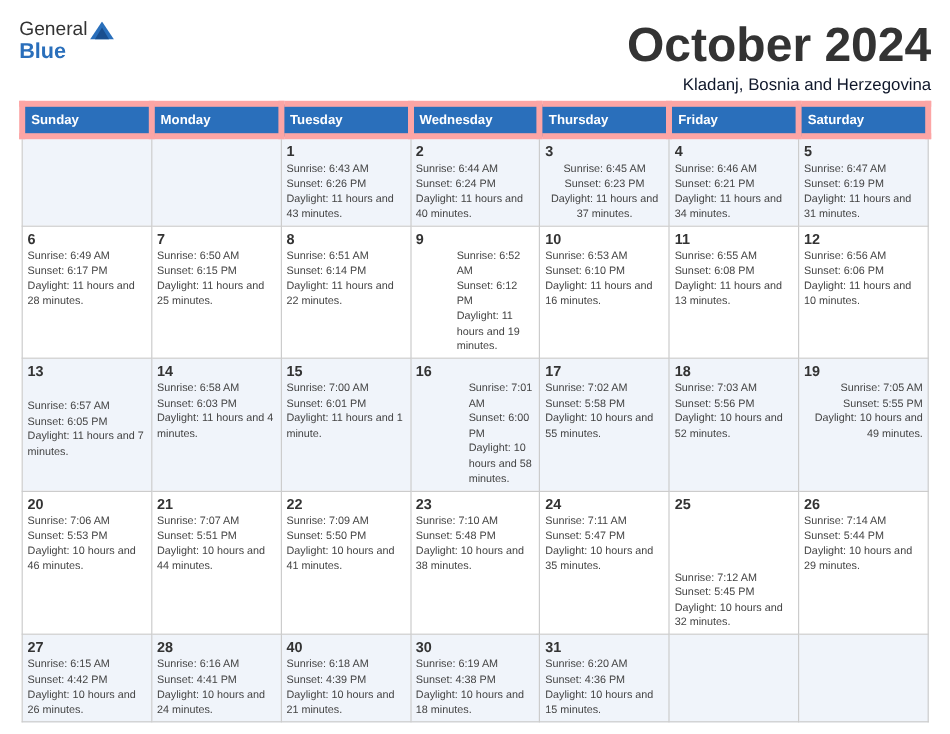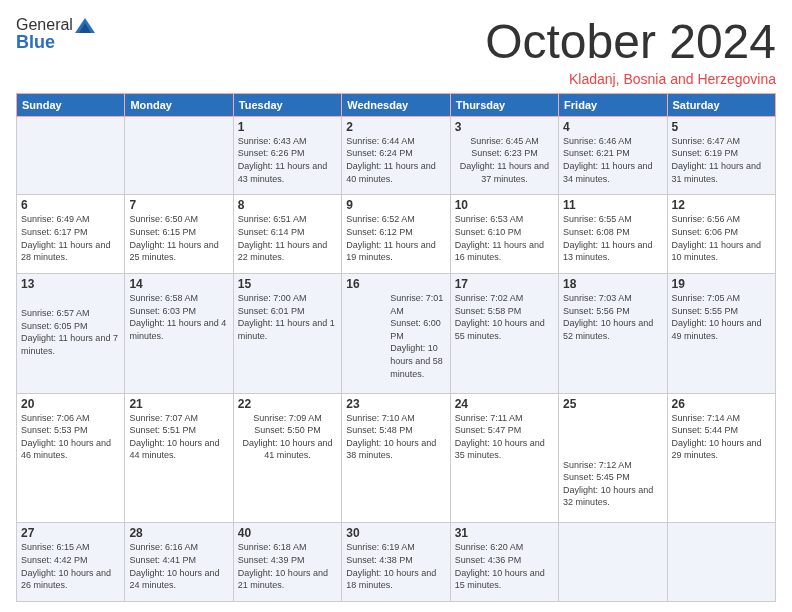--- a/index.html
+++ b/index.html
@@ -27,44 +27,44 @@
       display: flex;
       flex-direction: column;
       align-items: flex-start;
     }
     .logo-general { color: #333; }
     .logo-blue { color: #2a6fbb; }
     .title-area {
       text-align: right;
     }
     .month-title {
-      font-size: 48px;
-      font-weight: normal;
+      font-size: 40px;
+      font-weight: bold;
       color: #333;
       line-height: 1.1;
     }
     .location {
       font-size: 14px;
-      color: #ef4444;
+      color: #0f172a;
       margin-top: 2px;
     }
     .calendar {
       flex: 1;
       border-collapse: collapse;
       width: 100%;
       font-size: 9.5px;
     }
     .calendar th {
       background: #2a6fbb;
       color: #fff;
       text-align: left;
       padding: 5px 5px;
       font-size: 11px;
       font-weight: bold;
-      border: 1px solid #fca5a5;
+      border: 5px solid #fca5a5;
     }
     .calendar td {
       border: 1px solid #ccc;
       vertical-align: top;
       padding: 3px 4px;
       width: 14.28%;
       background: #fff;
     }
     .day-number {
       font-size: 12px;
@@ -168,21 +168,21 @@
 Daylight: 11 hours and 25 minutes.</div>
           </td>
           <td>
             <span class="day-number">8</span>
             <div class="day-info" style="white-space: pre-line;">Sunrise: 6:51 AM
 Sunset: 6:14 PM
 Daylight: 11 hours and 22 minutes.</div>
           </td>
           <td>
             <span class="day-number">9</span>
-            <div class="day-info" style="white-space: pre-line;">Sunrise: 6:52 AM
+            <div class="day-info" style="white-space: pre-line; margin-left: 34px;">Sunrise: 6:52 AM
 Sunset: 6:12 PM
 Daylight: 11 hours and 19 minutes.</div>
           </td>
           <td>
             <span class="day-number">10</span>
             <div class="day-info" style="white-space: pre-line;">Sunrise: 6:53 AM
 Sunset: 6:10 PM
 Daylight: 11 hours and 16 minutes.</div>
           </td>
           <td>
@@ -230,41 +230,41 @@
 Daylight: 10 hours and 55 minutes.</div>
           </td>
           <td>
             <span class="day-number">18</span>
             <div class="day-info" style="white-space: pre-line;">Sunrise: 7:03 AM
 Sunset: 5:56 PM
 Daylight: 10 hours and 52 minutes.</div>
           </td>
           <td>
             <span class="day-number">19</span>
-            <div class="day-info" style="white-space: pre-line;">Sunrise: 7:05 AM
+            <div class="day-info" style="white-space: pre-line; text-align: right;">Sunrise: 7:05 AM
 Sunset: 5:55 PM
 Daylight: 10 hours and 49 minutes.</div>
           </td>
         </tr>
         <tr>
           <td>
             <span class="day-number">20</span>
             <div class="day-info" style="white-space: pre-line;">Sunrise: 7:06 AM
 Sunset: 5:53 PM
 Daylight: 10 hours and 46 minutes.</div>
           </td>
           <td>
             <span class="day-number">21</span>
             <div class="day-info" style="white-space: pre-line;">Sunrise: 7:07 AM
 Sunset: 5:51 PM
 Daylight: 10 hours and 44 minutes.</div>
           </td>
           <td>
             <span class="day-number">22</span>
-            <div class="day-info" style="white-space: pre-line; text-align: center;">Sunrise: 7:09 AM
+            <div class="day-info" style="white-space: pre-line;">Sunrise: 7:09 AM
 Sunset: 5:50 PM
 Daylight: 10 hours and 41 minutes.</div>
           </td>
           <td>
             <span class="day-number">23</span>
             <div class="day-info" style="white-space: pre-line;">Sunrise: 7:10 AM
 Sunset: 5:48 PM
 Daylight: 10 hours and 38 minutes.</div>
           </td>
           <td>

